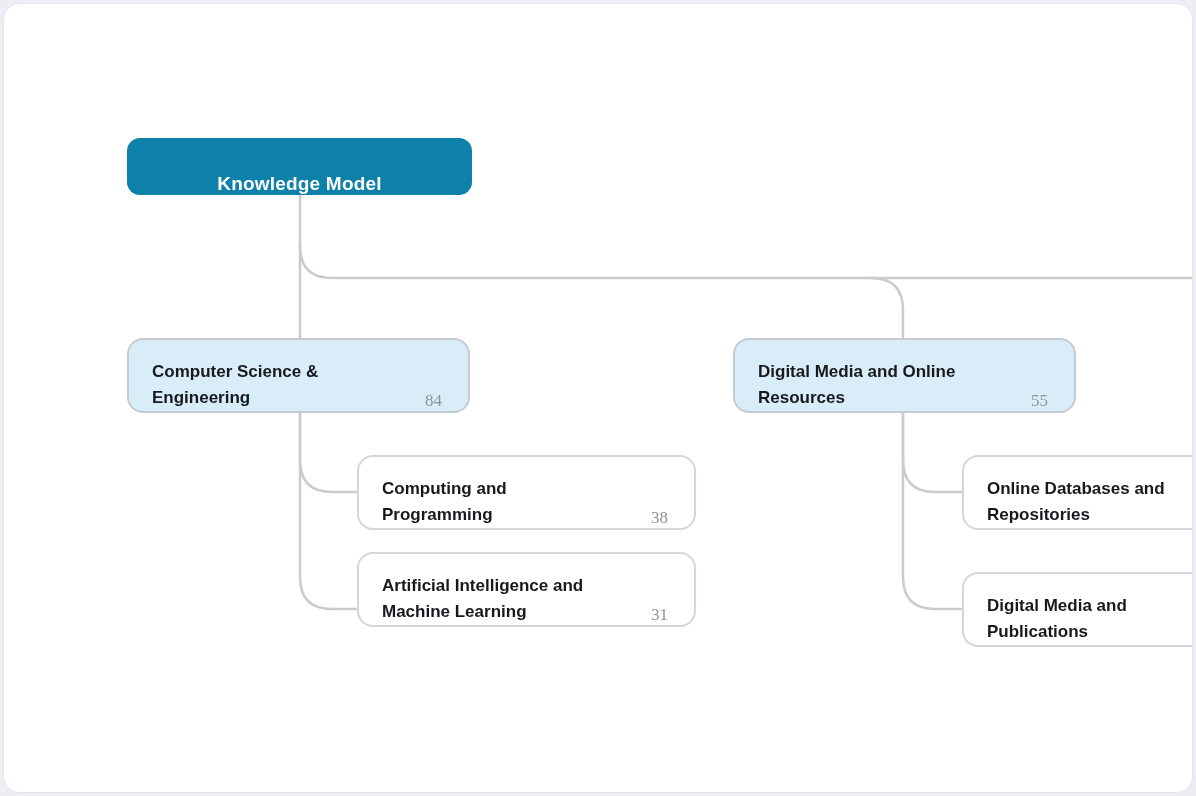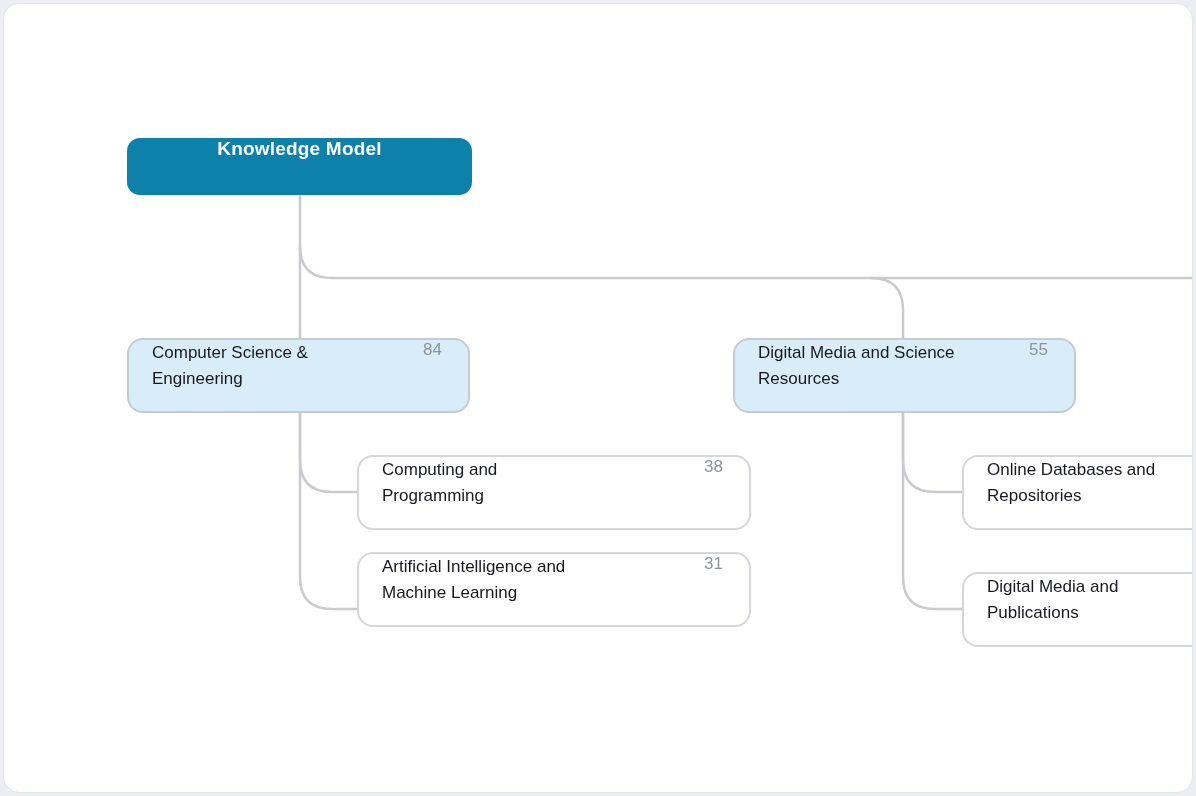--- a/index.html
+++ b/index.html
@@ -22,21 +22,21 @@
   }
   .connector-layer {
     position: absolute;
     left: -4px; top: -4px;   
     width: 1196px; height: 796px;
     pointer-events: none;
   }
   .node {
     position: absolute;
     display: flex;
-    align-items: flex-start;
+    align-items: flex-end;
     box-sizing: border-box;
     cursor: pointer;
   }
   .node-root {
     left: 123px; top: 134px;     
     width: 345px; height: 57px;
     justify-content: center;
     background: #0e81ab;
     border-radius: 13px;
   }
@@ -50,36 +50,37 @@
     background: #d9edf8;
     border: 2px solid #c6cbd0;
     border-radius: 16px;
     width: 343px; height: 75px;
     padding: 0 26px 0 23px;
   }
   .node-child {
     background: #ffffff;
     border: 2px solid #d3d6da;
     border-radius: 16px;
-    width: 394px; height: 75px;
+    width: 339px; height: 75px;
     padding: 0 26px 0 23px;
   }
   .node-label {
     font-size: 17px;
-    font-weight: 400;
+    font-weight: 700;
     color: #17191d;
     line-height: 26px;
     white-space: pre-line;
   }
   .node-count {
     margin-left: auto;
     font-size: 17px;
     font-weight: 400;
     color: #8e949a;
     padding-left: 12px;
+    font-family: Liberation Serif, serif;
   }
   
   .pos-cse      { left: 123px; top: 334px; }
   .pos-dmr      { left: 729px; top: 334px; }
   .pos-cp       { left: 353px; top: 451px; }
   .pos-aiml     { left: 353px; top: 548px; }
   .pos-odr      { left: 958px; top: 451px; }
   .pos-dmp      { left: 958px; top: 568px; }
 </style>
 </head>
@@ -110,21 +111,21 @@
     <span class="root-label">Knowledge Model</span>
   </div>
 
   <div class="node node-branch pos-cse">
     <span class="node-label">Computer Science &amp;
 Engineering</span>
     <span class="node-count">84</span>
   </div>
 
   <div class="node node-branch pos-dmr">
-    <span class="node-label">Digital Media and Science
+    <span class="node-label">Digital Media and Online
 Resources</span>
     <span class="node-count">55</span>
   </div>
 
   <div class="node node-child pos-cp">
     <span class="node-label">Computing and
 Programming</span>
     <span class="node-count">38</span>
   </div>
 

